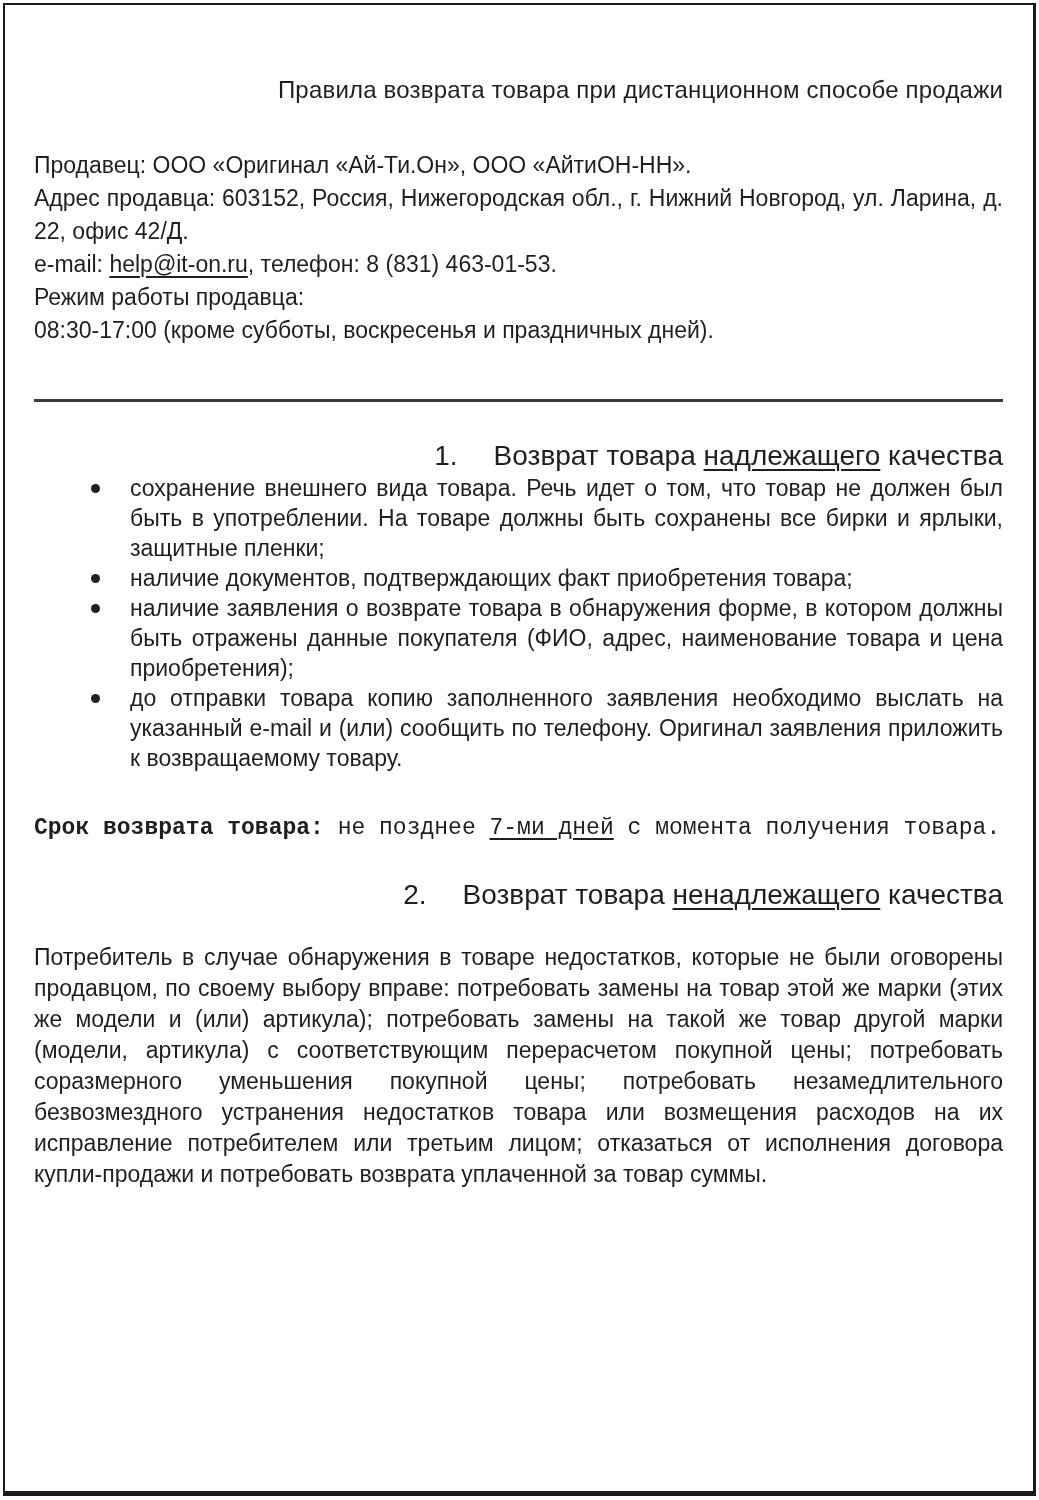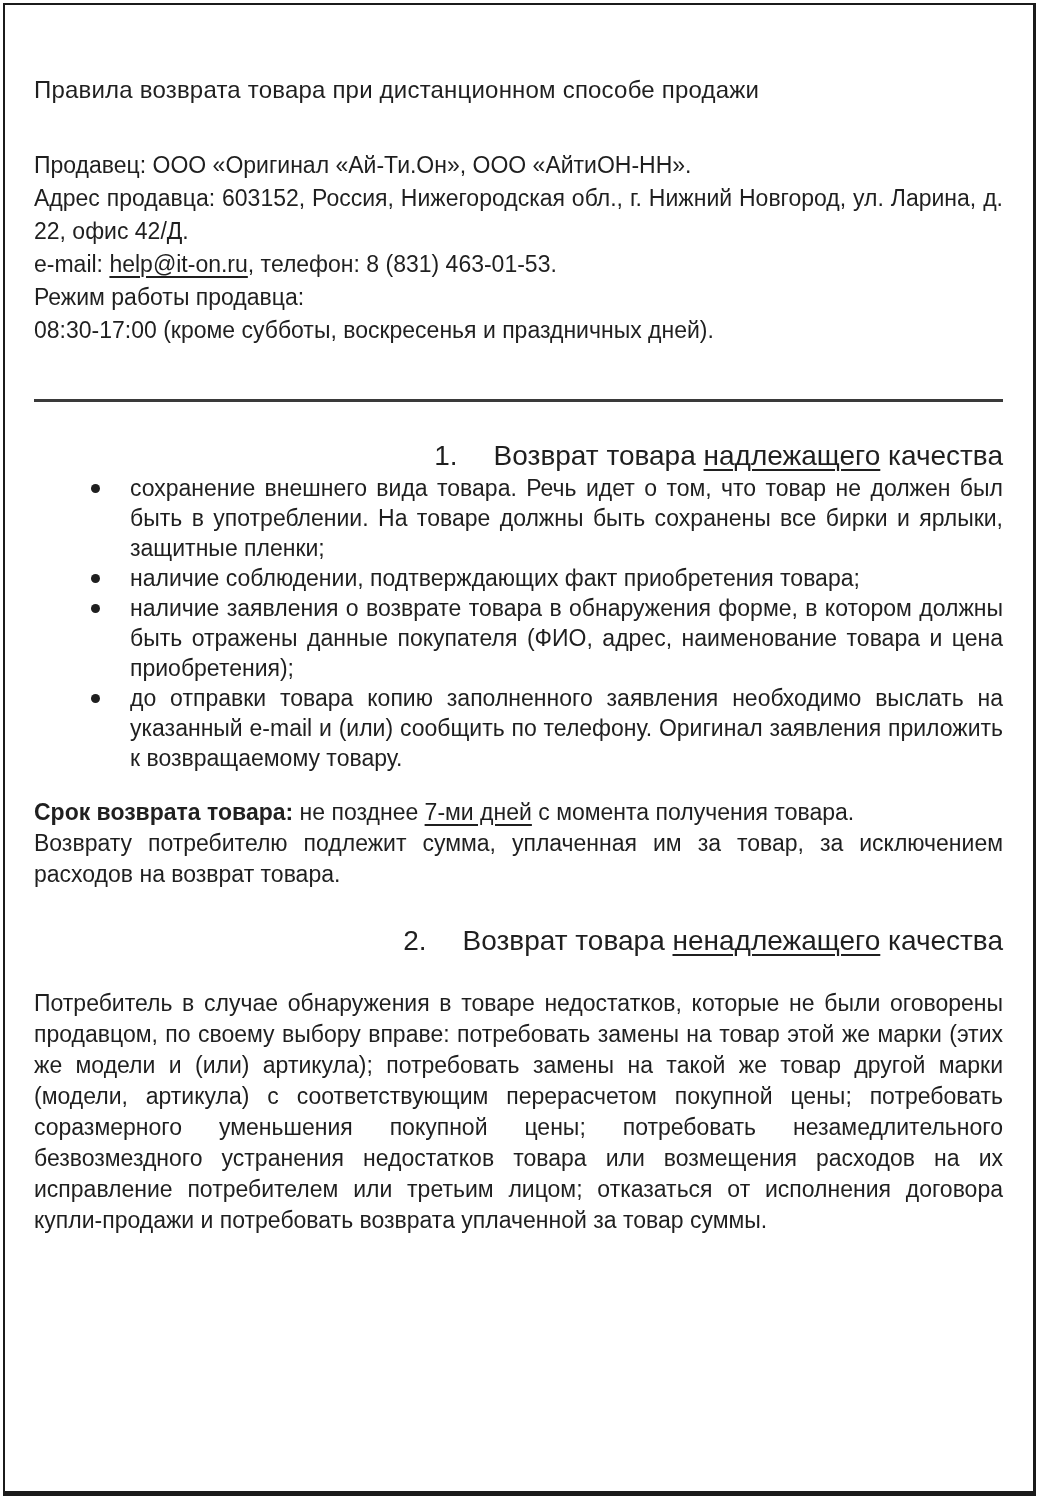--- a/index.html
+++ b/index.html
@@ -17,21 +17,21 @@
     background: #ffffff;
     box-sizing: border-box;
     overflow: hidden;
   }
   .content {
     position: absolute; left: 0; top: 0; right: 0; bottom: 0;
     padding: 0 30px 0 29px;
   }
   .doc-title {
     margin-top: 68px;
-    text-align: left;
+    text-align: right;
     font-size: 24px;
     line-height: 34px;
     letter-spacing: 0.2px;
   }
   .seller-block {
     margin-top: 42px;
     font-size: 23px;
     line-height: 33px;
     text-align: justify;
   }
@@ -75,24 +75,25 @@
   }
   ul.bullets li::before {
     content: "";
     position: absolute;
     left: 57px; top: 11px;
     width: 9px; height: 9px;
     border-radius: 50%;
     background: #1f1f1f;
   }
   .term-para {
-    margin-top: 24px;
+    margin-top: 40px;
     font-size: 23px;
     line-height: 31px;
     text-align: justify;
+    font-family: Liberation Mono, monospace;
   }
   .term-para b { font-weight: bold; }
   .refund-para {
     margin-top: 0;
     font-size: 23px;
     line-height: 31px;
     text-align: justify;
   }
   .section2-heading { margin-top: 34px; }
   .final-para {
@@ -121,29 +122,28 @@
 
     <hr class="divider">
 
     <div class="section-heading">
       <span class="num">1.</span><span>Возврат товара </span><span class="u">надлежащего</span><span> качества</span>
     </div>
 
 
     <ul class="bullets">
       <li>сохранение внешнего вида товара. Речь идет о том, что товар не должен был быть в употреблении. На товаре должны быть сохранены все бирки и ярлыки, защитные пленки;</li>
-      <li>наличие соблюдении, подтверждающих факт приобретения товара;</li>
+      <li>наличие документов, подтверждающих факт приобретения товара;</li>
       <li>наличие заявления о возврате товара в обнаружения форме, в котором должны быть отражены данные покупателя (ФИО, адрес, наименование товара и цена приобретения);</li>
       <li>до отправки товара копию заполненного заявления необходимо выслать на указанный e-mail и (или) сообщить по телефону.  Оригинал заявления приложить к возвращаемому товару.</li>
     </ul>
 
     <p class="term-para">
       <b>Срок возврата товара:</b><span> не позднее </span><span class="u">7-ми дней</span><span> с момента получения товара.</span>
     </p>
-    <p class="refund-para">Возврату потребителю подлежит сумма, уплаченная им за товар, за исключением расходов на возврат товара.</p>
 
     <div class="section-heading section2-heading">
       <span class="num">2.</span><span>Возврат товара </span><span class="u">ненадлежащего</span><span> качества</span>
     </div>
 
     <p class="final-para">Потребитель в случае обнаружения в товаре недостатков, которые не были оговорены продавцом, по своему выбору вправе: потребовать замены на товар этой же марки (этих же модели и (или) артикула); потребовать замены на такой же товар другой марки (модели, артикула) с соответствующим перерасчетом покупной цены; потребовать соразмерного уменьшения покупной цены; потребовать незамедлительного безвозмездного устранения недостатков товара или возмещения расходов на их исправление потребителем или третьим лицом; отказаться от исполнения договора купли-продажи и потребовать возврата уплаченной за товар суммы.</p>
 
   </div>
 </div>
 

